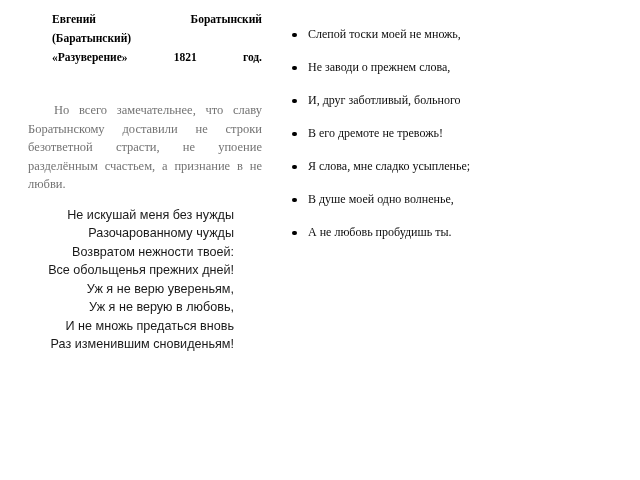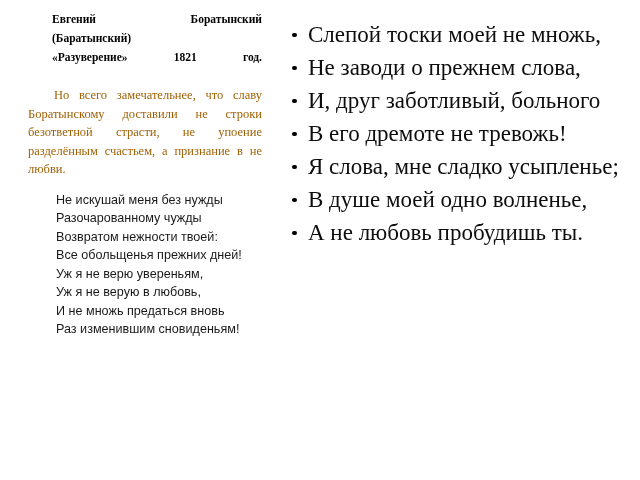--- a/index.html
+++ b/index.html
@@ -45,37 +45,38 @@
     text-align: justify;
     text-align-last: justify;
     margin-left: 24px;
   }
   .title-block .tline.natural {
     text-align-last: left;
     font-family: Liberation Serif, serif;
   }
 
   .intro-para {
-    margin-top: 19px;
+    margin-top: 34px;
     font-family: "Liberation Serif", serif;
     font-size: 12.5px;
     line-height: 18.5px;
     text-align: justify;
     text-indent: 26px;
-    color: #a16207;
+    color: #737373;
   }
 
   .poem-block {
     margin-top: 12px;
-    margin-left: 28px;
+    margin-left: 0;
     width: 206px;
     font-family: "Liberation Sans", sans-serif;
     font-size: 12.6px;
     line-height: 18.5px;
     color: #1a1a1a;
+    text-align: right;
   }
   .poem-block .pline {
     display: block;
     white-space: normal;
   }
 
   
   .right-col {
     position: absolute;
     left: 288px;
@@ -84,21 +85,21 @@
   }
   .bullet-list {
     list-style: none;
     margin: 0;
     padding: 0;
   }
   .bullet-item {
     position: relative;
     padding-left: 20px;
     font-family: "Liberation Serif", serif;
-    font-size: 23px;
+    font-size: 12px;
     line-height: 33px;
     color: #0d0d0d;
     white-space: nowrap;
   }
   .bullet-item .bullet-dot {
     position: absolute;
     left: 4px;
     top: 50%;
     width: 4.5px;
     height: 4.5px;

